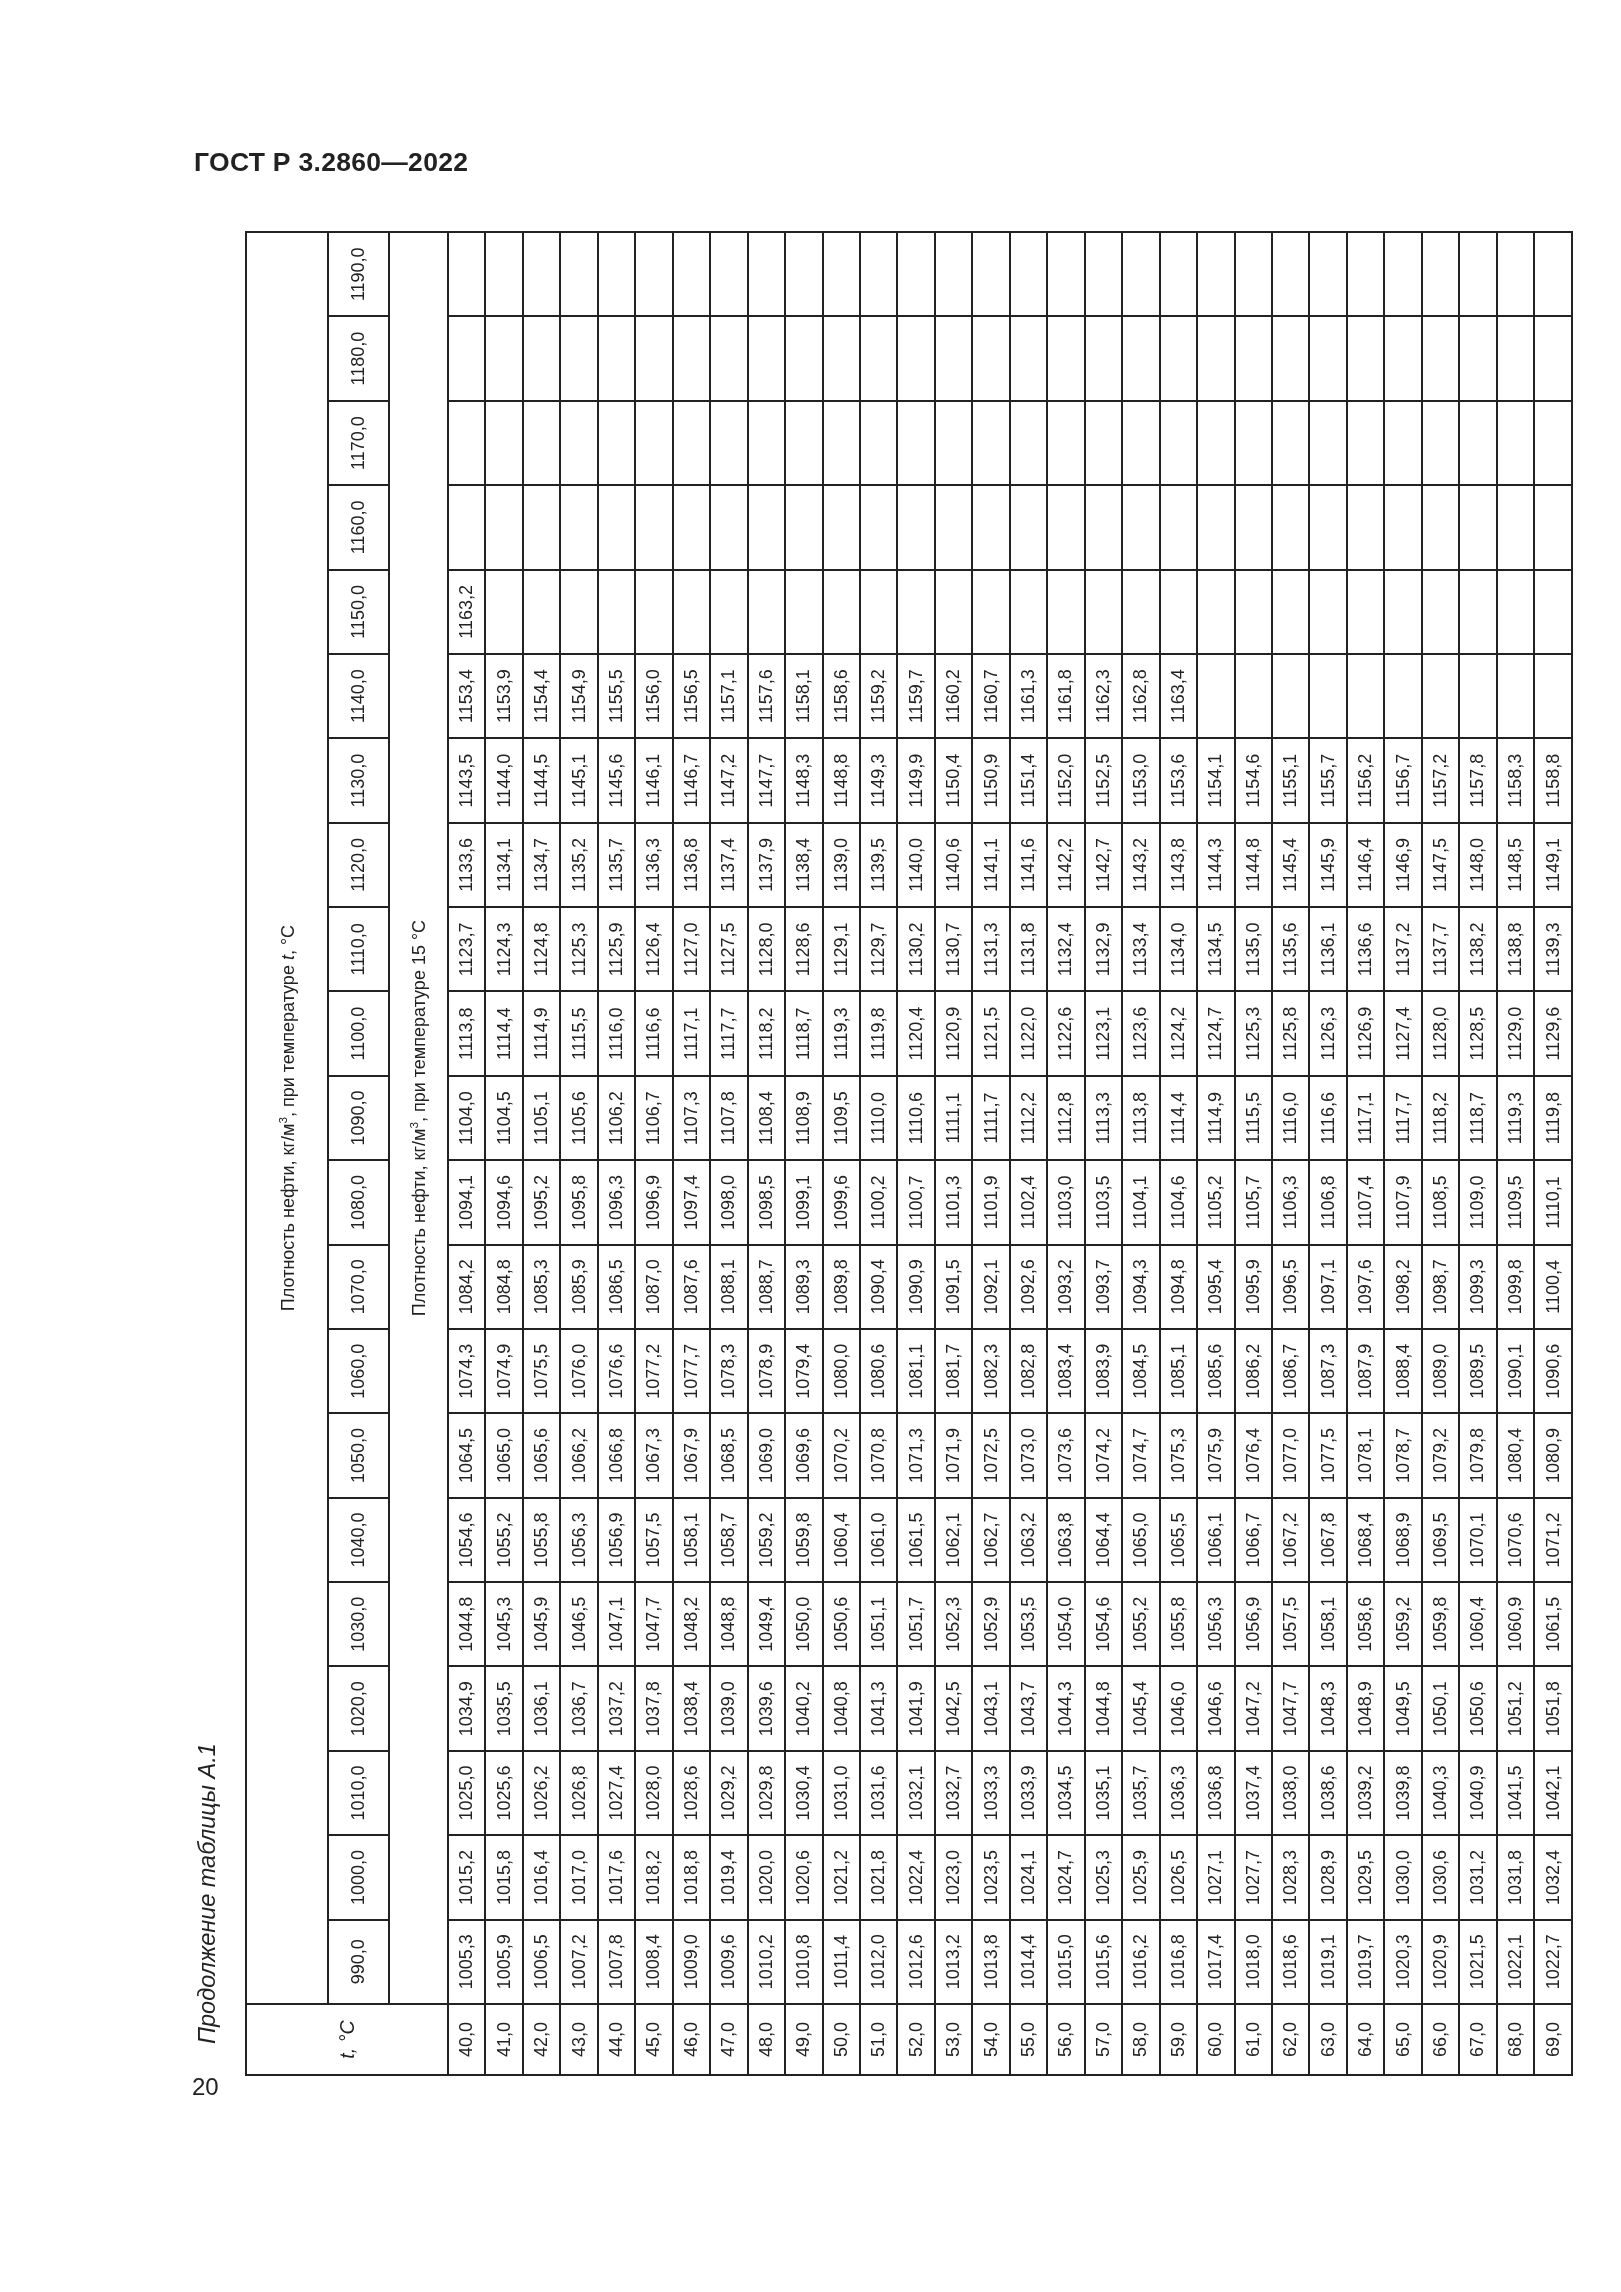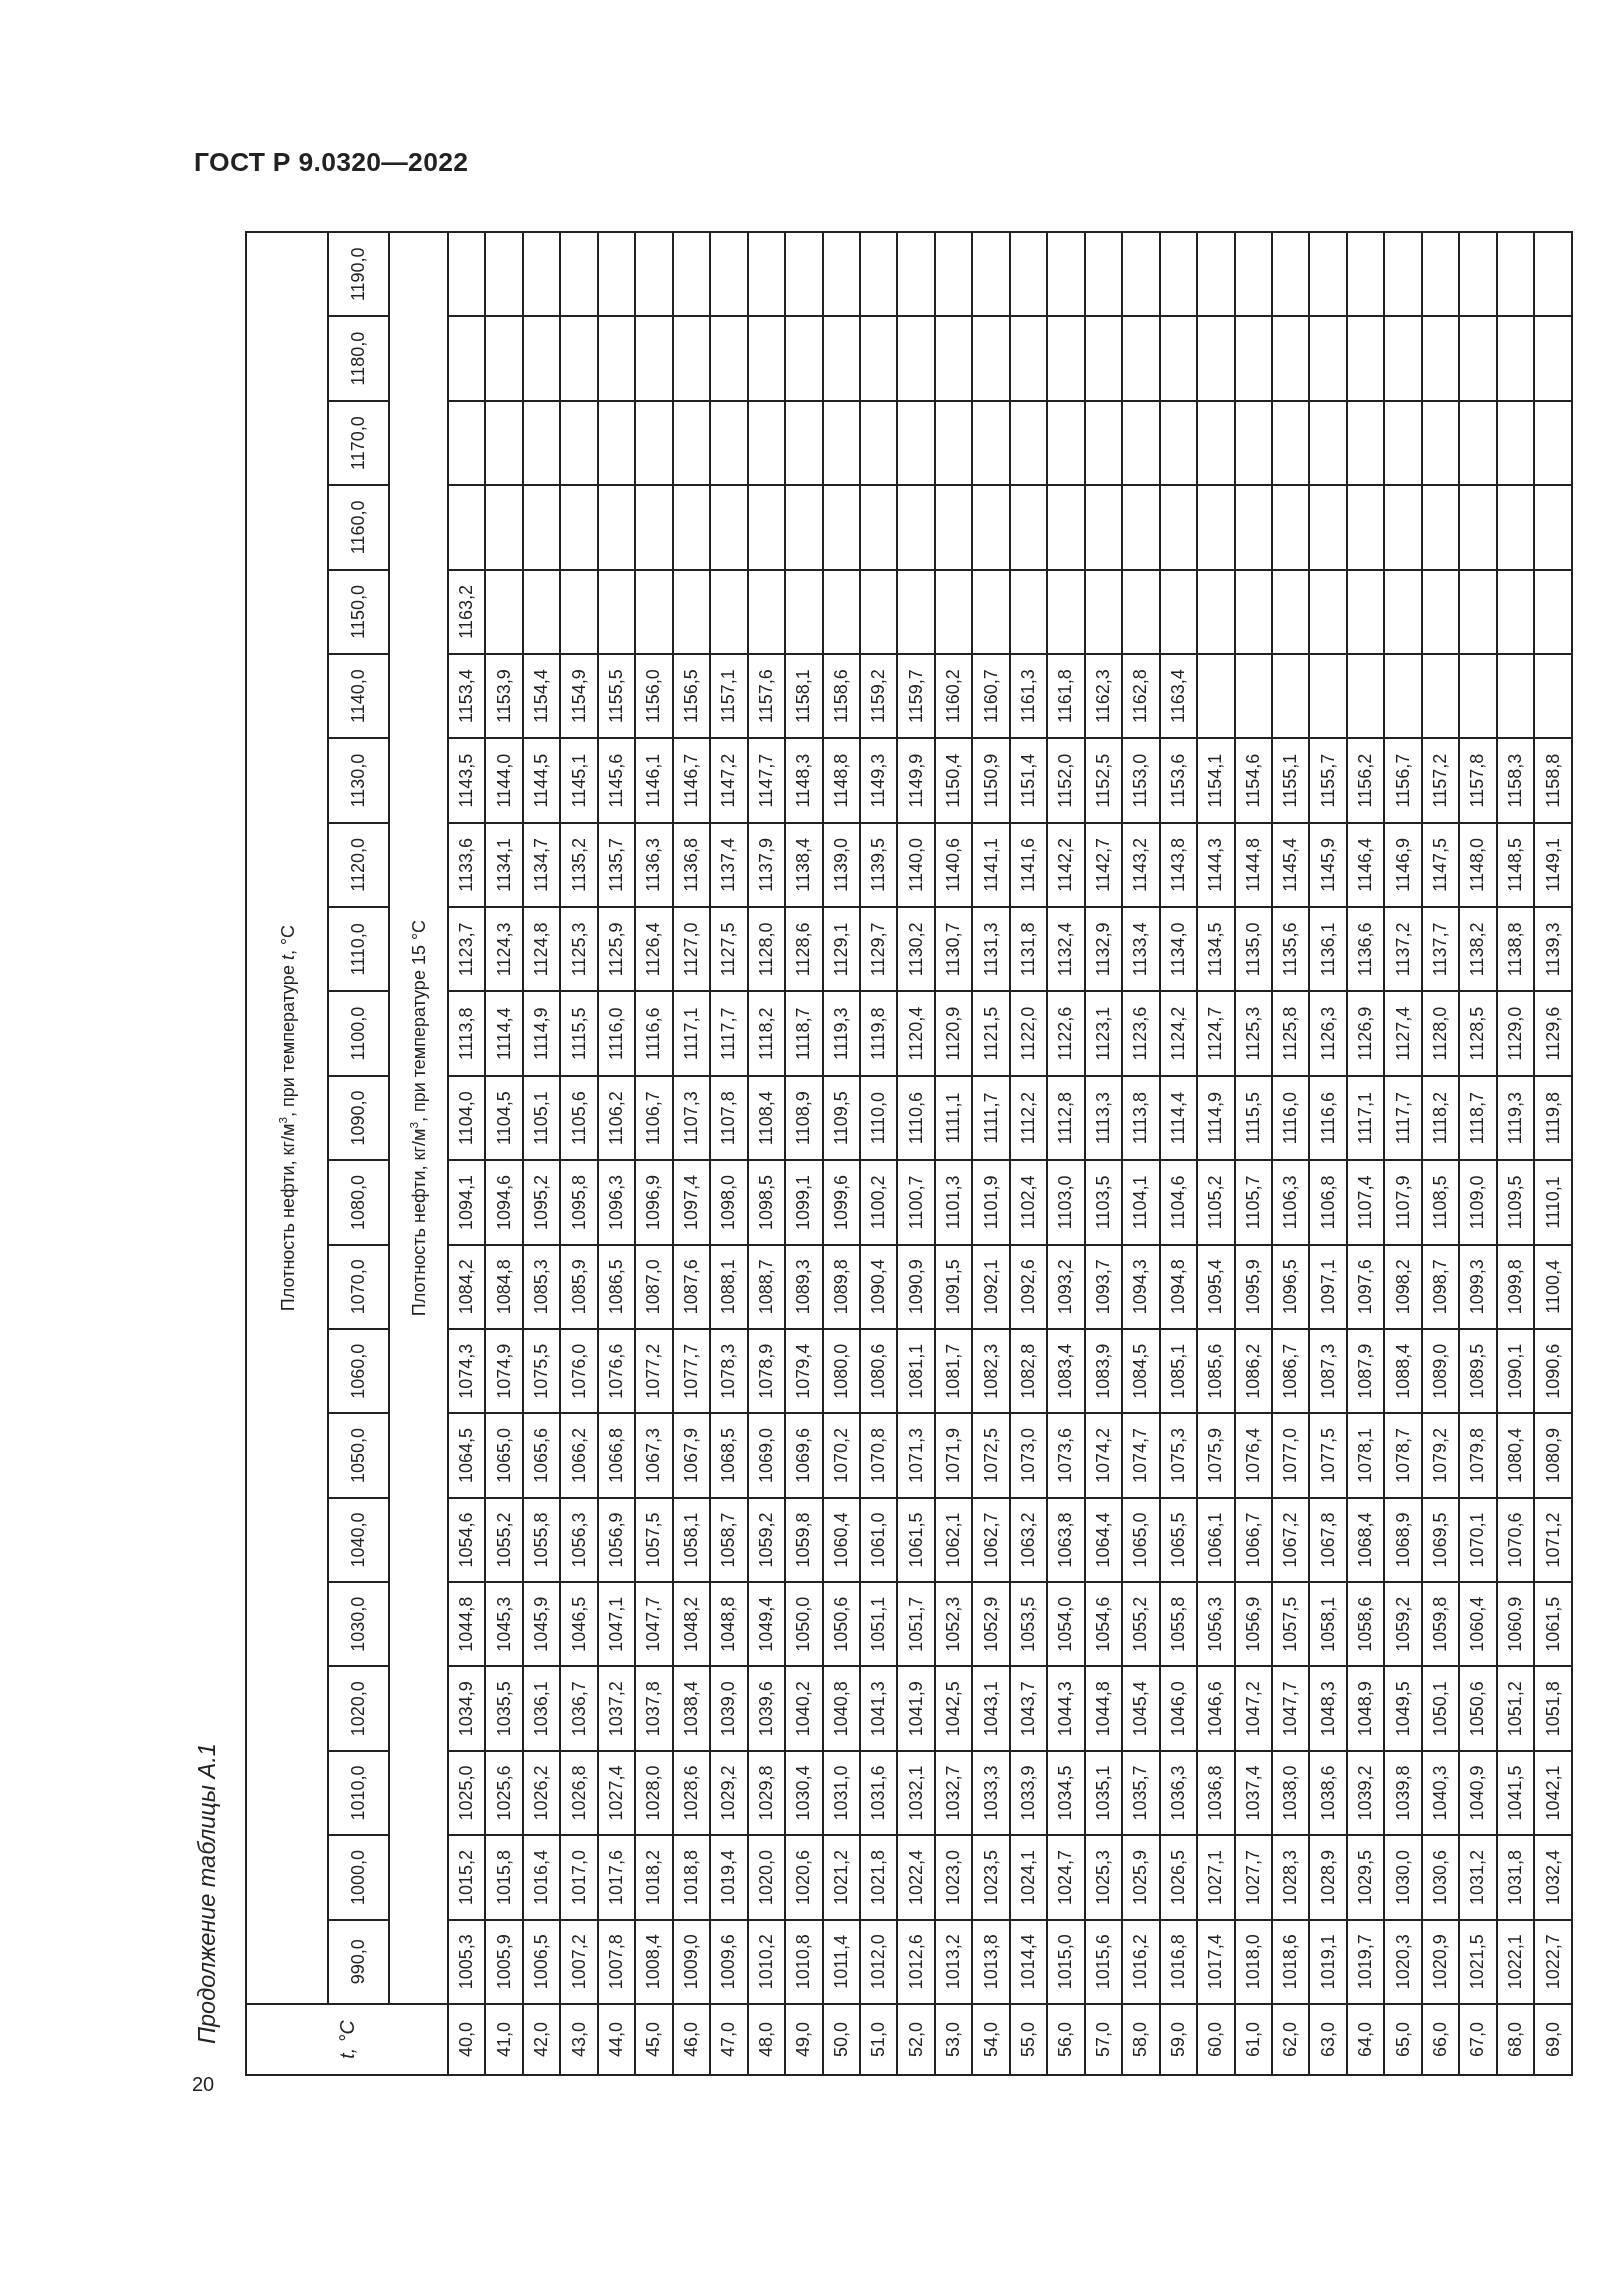--- a/index.html
+++ b/index.html
@@ -1,34 +1,34 @@
 <!DOCTYPE html>
 <html><head>
 <meta charset="utf-8">
 <style>
   html,body{margin:0;padding:0;background:#fff;}
   body{width:1621px;height:2293px;position:relative;overflow:hidden;font-family:"Liberation Sans",sans-serif;color:#222;}
   .doc-title{position:absolute;left:194px;top:147px;font-size:26.5px;font-weight:bold;letter-spacing:0.3px;}
-  .page-num{position:absolute;left:192px;top:2073px;font-size:20px;}
+  .page-num{position:absolute;left:192px;top:2073px;font-size:24px;}
   .caption{position:absolute;left:194px;top:2044px;transform-origin:0 0;transform:rotate(-90deg);font-size:23.5px;font-style:italic;white-space:nowrap;}
   .table-wrap{position:absolute;left:245px;top:2076px;width:1845px;height:1328px;transform-origin:0 0;transform:rotate(-90deg);}
   table{border-collapse:collapse;width:1845px;height:1328px;table-layout:fixed;font-size:18px;}
   td,th{border:2.4px solid #222;text-align:center;padding:0;font-weight:normal;}
   th.tcol{width:69px;font-size:19.6px;}
   td.tv{font-size:18px;}
   .hdr1 td,.hdr1 th{height:80px;}
   .hdr2 th{height:59px;}
   .hdr3 th{height:57px;}
   sup{font-size:11.8px;}
   .t-italic{font-style:italic;}
 </style>
 </head>
 <body>
 
-<div class="doc-title">ГОСТ Р 9.0320—2022</div>
+<div class="doc-title">ГОСТ Р 3.2860—2022</div>
 
 <div class="caption">Продолжение таблицы А.1</div>
 
 <div class="page-num">20</div>
 
 <div class="table-wrap">
   <table>
     <thead id="thead">
         <tr class="hdr1">
           <th class="tcol" rowspan="3"><span class="t-italic">t, °C</span></th>

